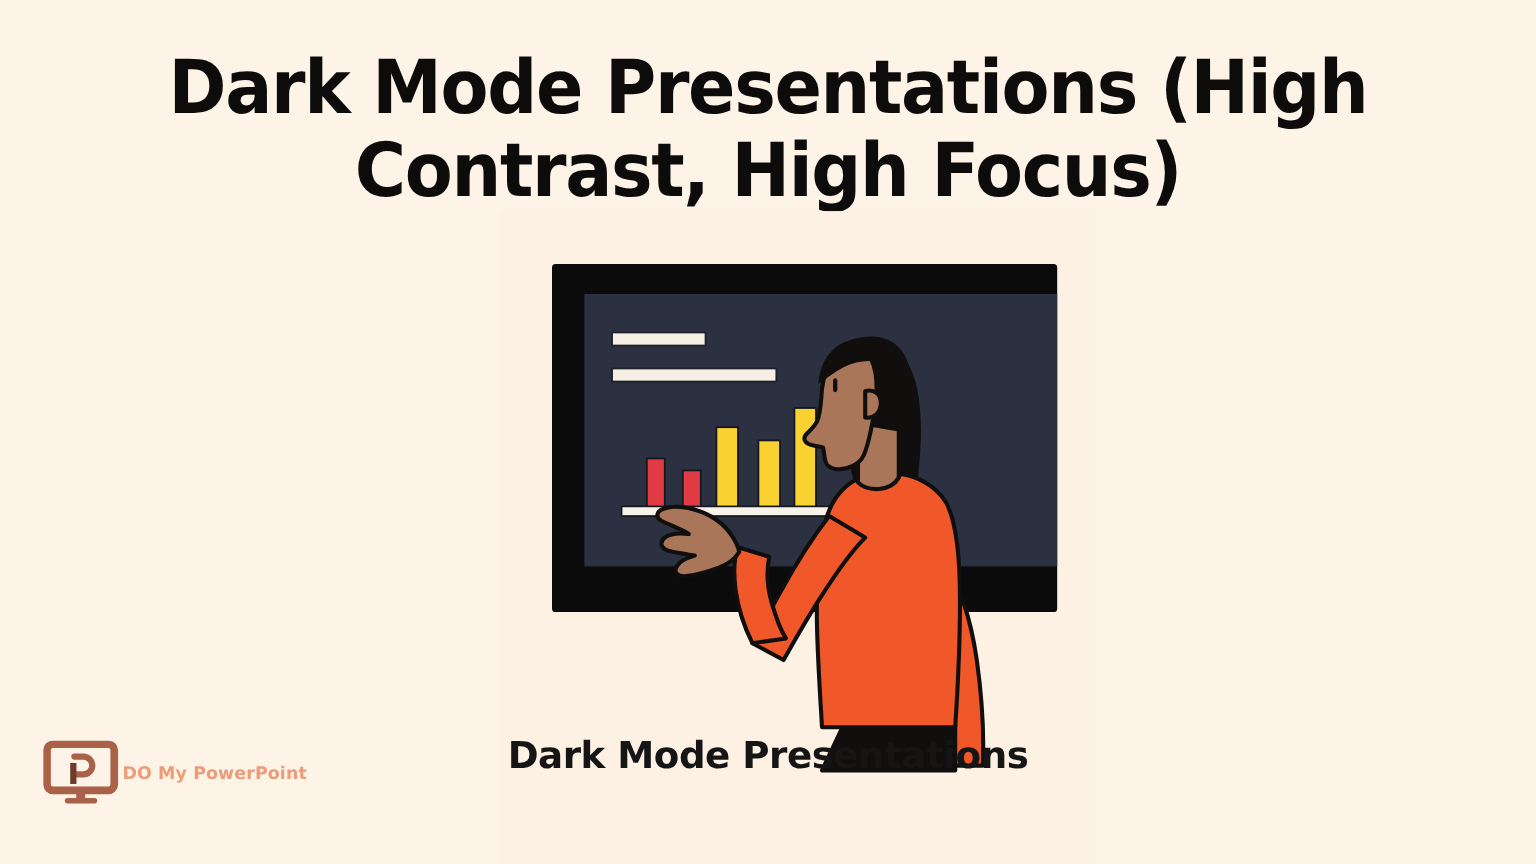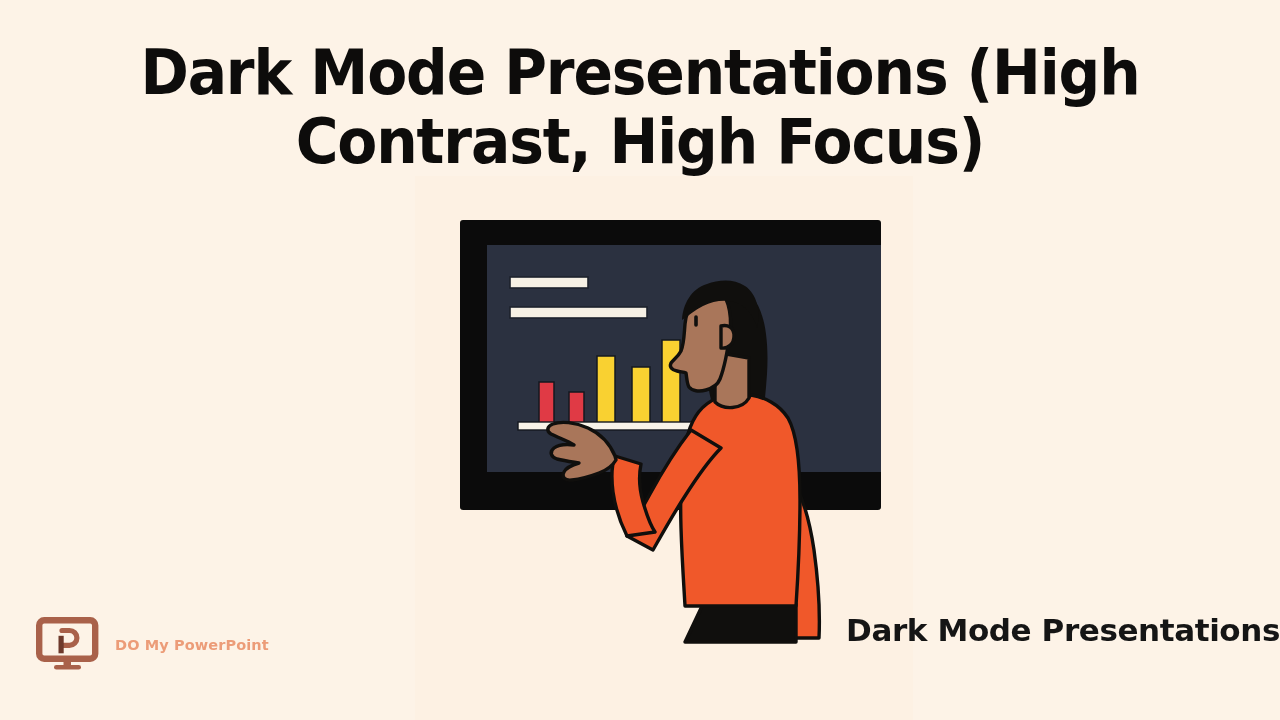--- a/index.html
+++ b/index.html
@@ -54,36 +54,35 @@
     height: 544px;
   }
   #illustration-figure svg { display: block; width: 498px; height: 544px; }
 
   
   #illustration-caption {
     position: absolute;
     left: 0;
     top: 612px;
     width: 1280px;
-    text-align: right;
+    text-align: center;
     font-family: "DejaVu Sans", sans-serif;
     font-weight: bold;
     font-size: 31px;
     letter-spacing: -0.4px;
     color: #151515;
   }
 
   
   #brand-logo {
     position: absolute;
     left: 36px;
     top: 617px;
     display: flex;
     align-items: center;
-    gap: 13px;
   }
   #monitor-icon { width: 66px; height: 56px; display: block; }
   #brand-name {
     font-family: "DejaVu Sans", sans-serif;
     font-weight: bold;
     font-size: 14.5px;
     letter-spacing: 0.1px;
     color: #ec9c78;
     white-space: nowrap;
   }

